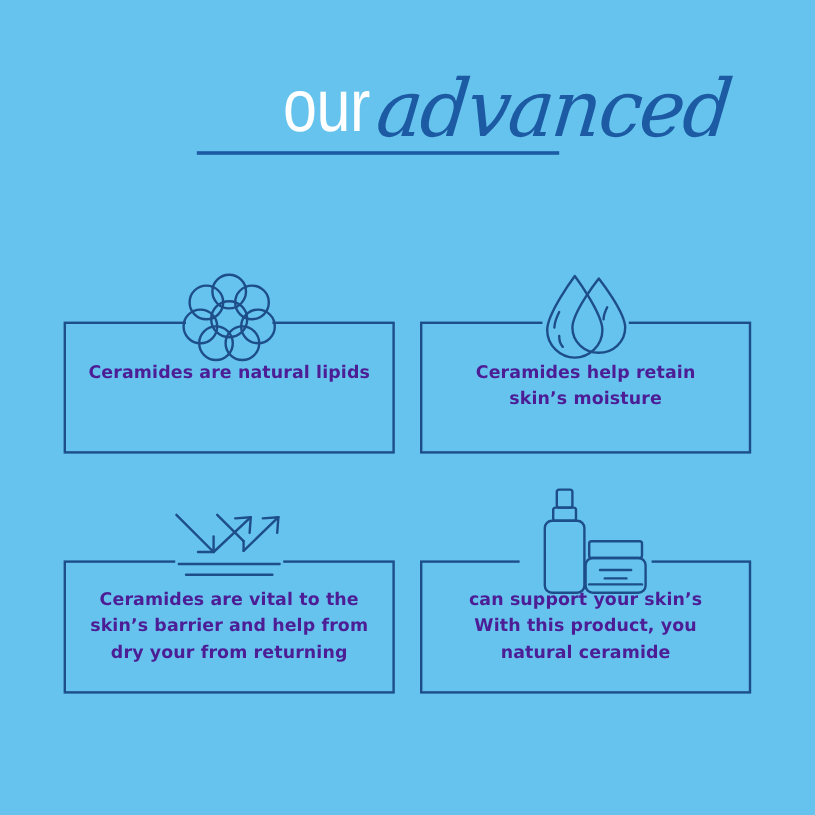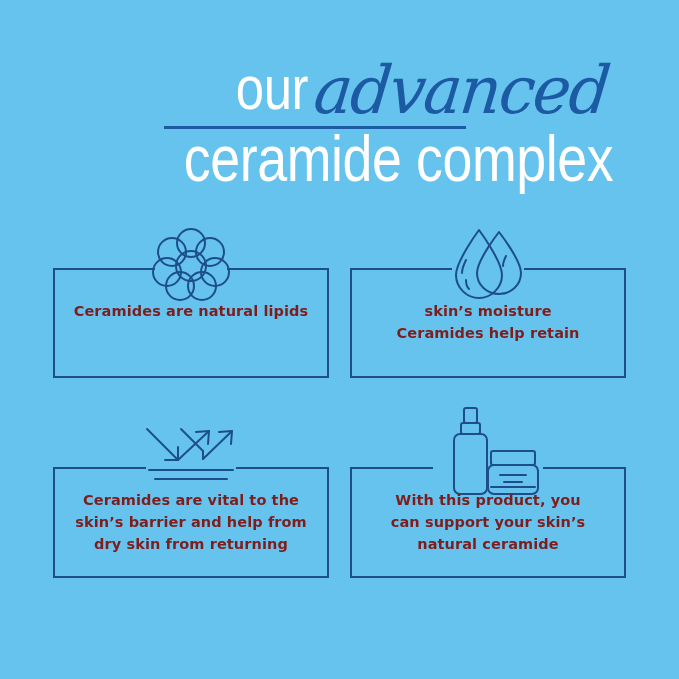--- a/index.html
+++ b/index.html
@@ -106,21 +106,21 @@
     position: absolute;
     left: 50%;
     transform: translateX(-50%);
     pointer-events: none;
   }
   .card-text {
     position: absolute;
     left: 0;
     right: 0;
     text-align: center;
-    color: #7f1d1d;
+    color: #4c1d95;
     font-family: "DejaVu Sans", sans-serif;
     font-size: 14.5px;
     font-weight: bold;
     line-height: 22px;
     letter-spacing: 0.1px;
   }
 
   
   #card-1 { left: 53px;  top: 268px; width: 276px; height: 110px; }
   #card-2 { left: 350px; top: 268px; width: 276px; height: 110px; }
@@ -145,23 +145,20 @@
 </head>
 <body>
 
 <div id="poster">
 
   <div class="heading">
     <div class="head-line1">
       <span class="word-our">our</span><span class="word-advanced">advanced</span>
     </div>
     <div class="adv-underline"></div>
-    <div class="head-line2">
-      <span class="word-complex">ceramide complex</span>
-    </div>
   </div>
 
   <div class="card" id="card-1">
     <div class="notch"></div>
 
     <div class="card-icon" id="icon-1">
       <svg width="86" height="80" viewBox="0 0 86 80" fill="none" stroke="#1d4e8a" stroke-width="2">
         <circle cx="43" cy="17" r="14"></circle>
         <circle cx="24" cy="26" r="14"></circle>
         <circle cx="62" cy="26" r="14"></circle>
@@ -185,22 +182,22 @@
       <svg width="86" height="82" viewBox="0 0 86 82" fill="none" stroke="#1d4e8a" stroke-width="2" stroke-linecap="round" stroke-linejoin="round">
         <path d="M54 8 C54 8 76 36 76 49 C76 61 66 70 54 70 C42 70 32 61 32 49 C32 36 54 8 54 8 Z"></path>
         <path d="M34 6 C34 6 57 37 57 51 C57 64 46 74 34 74 C22 74 11 64 11 51 C11 37 34 6 34 6 Z"></path>
         <path d="M21 36 C19 40 17 45 17 49"></path>
         <path d="M21 56 C21 60 22 63 24 65"></path>
         <path d="M61 32 C59 36 58 39 58 42"></path>
       </svg>
     </div>
 
     <div class="card-text" id="text-2">
+      <div>Ceramides help retain</div>
       <div>skin’s moisture</div>
-      <div>Ceramides help retain</div>
     </div>
   </div>
 
   <div class="card" id="card-3">
     <div class="notch"></div>
 
     <div class="card-icon" id="icon-3">
       <svg width="108" height="72" viewBox="0 0 108 72" fill="none" stroke="#1d4e8a" stroke-width="2" stroke-linecap="round" stroke-linejoin="round">
 
         <path d="M10 10 L41 41"></path>
@@ -216,21 +213,21 @@
         <path d="M66 32 L66 40"></path>
 
         <path d="M12 51 L96 51"></path>
         <path d="M18 60 L90 60"></path>
       </svg>
     </div>
 
     <div class="card-text" id="text-3">
       <div>Ceramides are vital to the</div>
       <div>skin’s barrier and help from</div>
-      <div>dry skin from returning</div>
+      <div>dry your from returning</div>
     </div>
   </div>
 
   <div class="card" id="card-4">
     <div class="notch"></div>
 
     <div class="card-icon" id="icon-4">
       <svg width="112" height="94" viewBox="0 0 112 94" fill="none" stroke="#1d4e8a" stroke-width="2" stroke-linecap="round" stroke-linejoin="round">
 
         <rect x="32" y="3" width="13" height="15" rx="2"></rect>
@@ -239,19 +236,19 @@
 
         <rect x="59" y="46" width="44" height="14" rx="2"></rect>
         <rect x="56" y="60" width="50" height="29" rx="6"></rect>
         <path d="M68 70 L94 70"></path>
         <path d="M72 77 L90 77"></path>
         <path d="M59 82 L103 82"></path>
       </svg>
     </div>
 
     <div class="card-text" id="text-4">
+      <div>can support your skin’s</div>
       <div>With this product, you</div>
-      <div>can support your skin’s</div>
       <div>natural ceramide</div>
     </div>
   </div>
 
 </div>
 
 </body></html>

